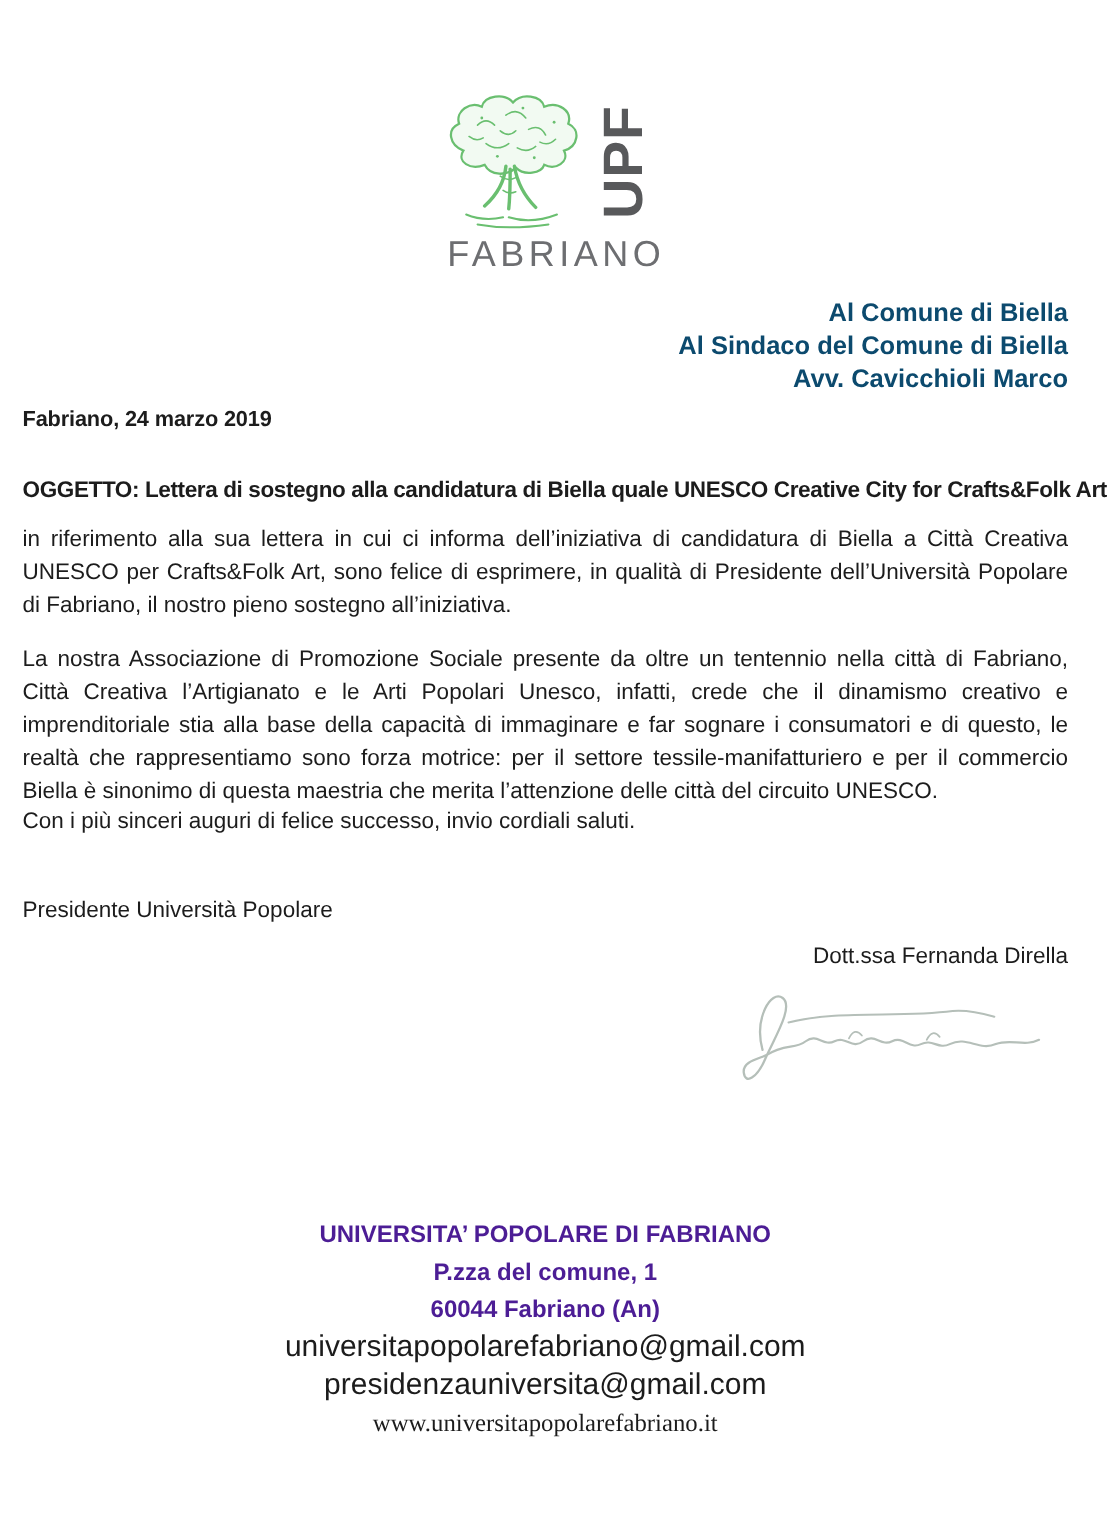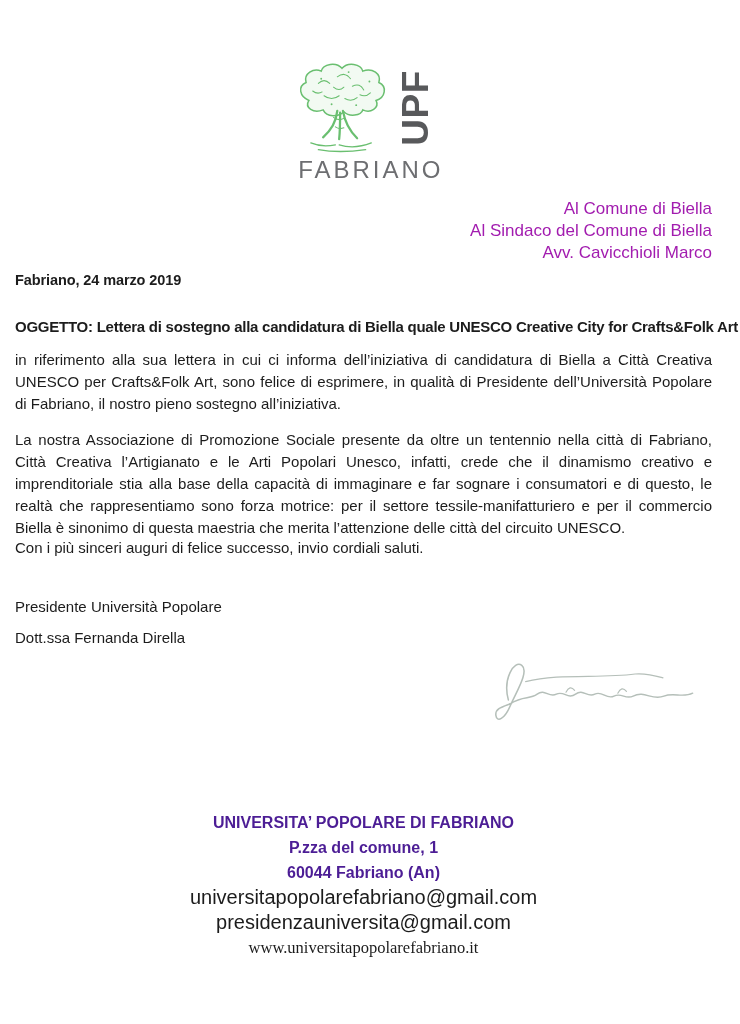--- a/index.html
+++ b/index.html
@@ -13,32 +13,32 @@
 
   
   .logo { width:160px; margin:62px auto 0; }
   .logo-top { display:flex; align-items:flex-end; justify-content:center; }
   .tree { display:block; }
   .upf-box { width:44px; height:92px; display:flex; align-items:center; justify-content:center; overflow:visible; }
   .upf { transform:rotate(-90deg); font-weight:800; font-size:37px; letter-spacing:.5px; color:#58595b; white-space:nowrap; }
   .wordmark { text-align:right; font-size:24px; letter-spacing:3px; color:#6d6e71; margin-top:2px; }
 
   
-  .recipient { margin-top:14px; text-align:right; font-weight:normal; font-size:17px; line-height:22px; color:#a21caf; }
+  .recipient { margin-top:14px; text-align:right; font-weight:bold; font-size:17px; line-height:22px; color:#0c4a6e; }
 
   
   .dateline { margin-top:8px; font-weight:bold; font-size:14.5px; letter-spacing:-.1px; }
   .subject  { margin-top:30px; font-weight:bold; font-size:15px; letter-spacing:-.25px; white-space:nowrap; }
   .salutation { margin-top:20px; font-size:15px; }
   .para { margin-top:14px; font-size:15px; line-height:22px; text-align:justify; }
   .closing { font-size:15px; }
 
   
   .signoff-role { margin-top:42px; text-align:left; font-size:15px; }
-  .signoff-name { margin-top:14px; text-align:left; font-size:15px; }
+  .signoff-name { margin-top:14px; text-align:right; font-size:15px; }
   .signature-wrap { margin-top:4px; text-align:right; padding-right:4px; }
 
   
   .footer { margin-top:84px; text-align:center; line-height:25px; }
   .footer .b { font-weight:bold; font-size:16px; color:#4c1d95; }
   .footer .plain { font-size:20px; }
   .footer .site { font-size:16.5px; font-family:"Liberation Serif","DejaVu Serif",serif; }
 </style>
 </head>
 <body>

